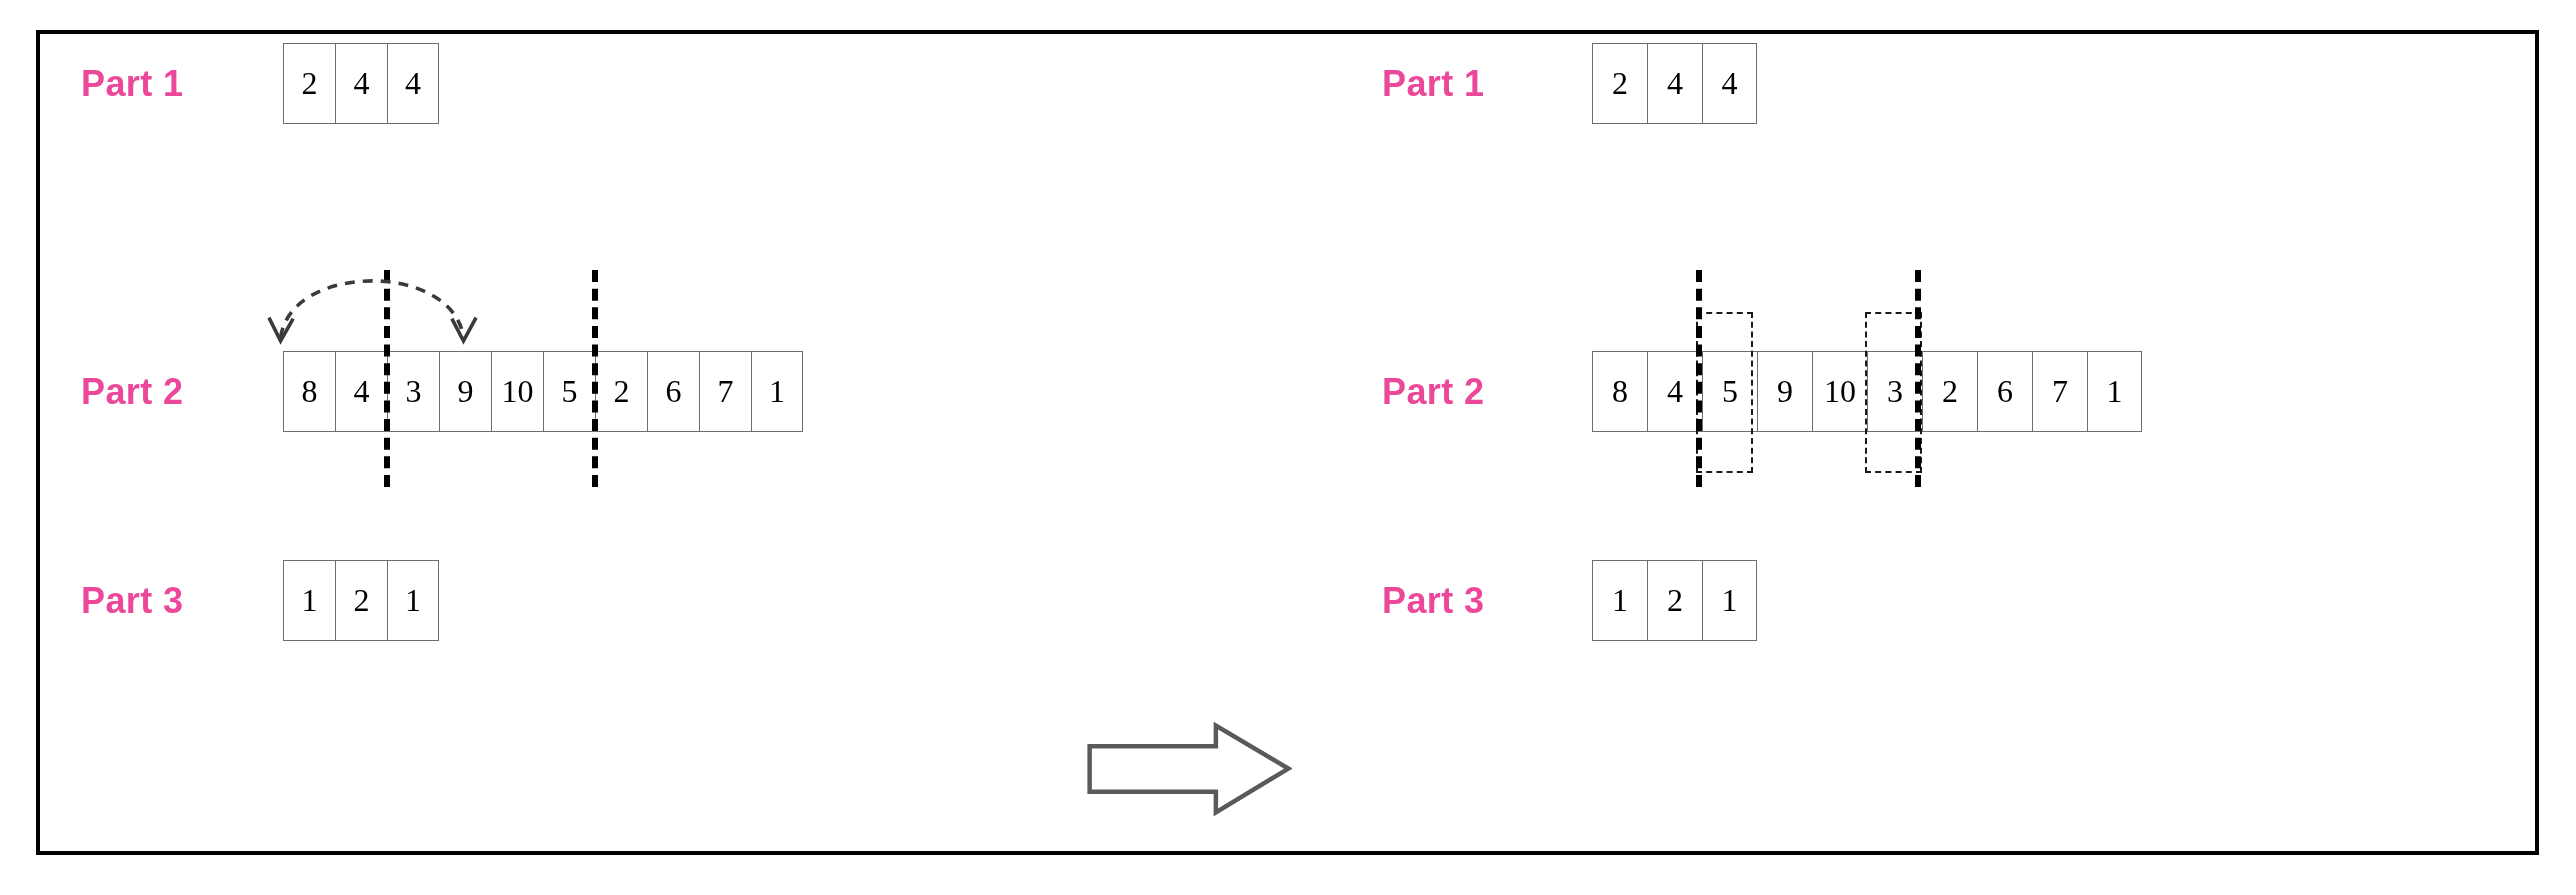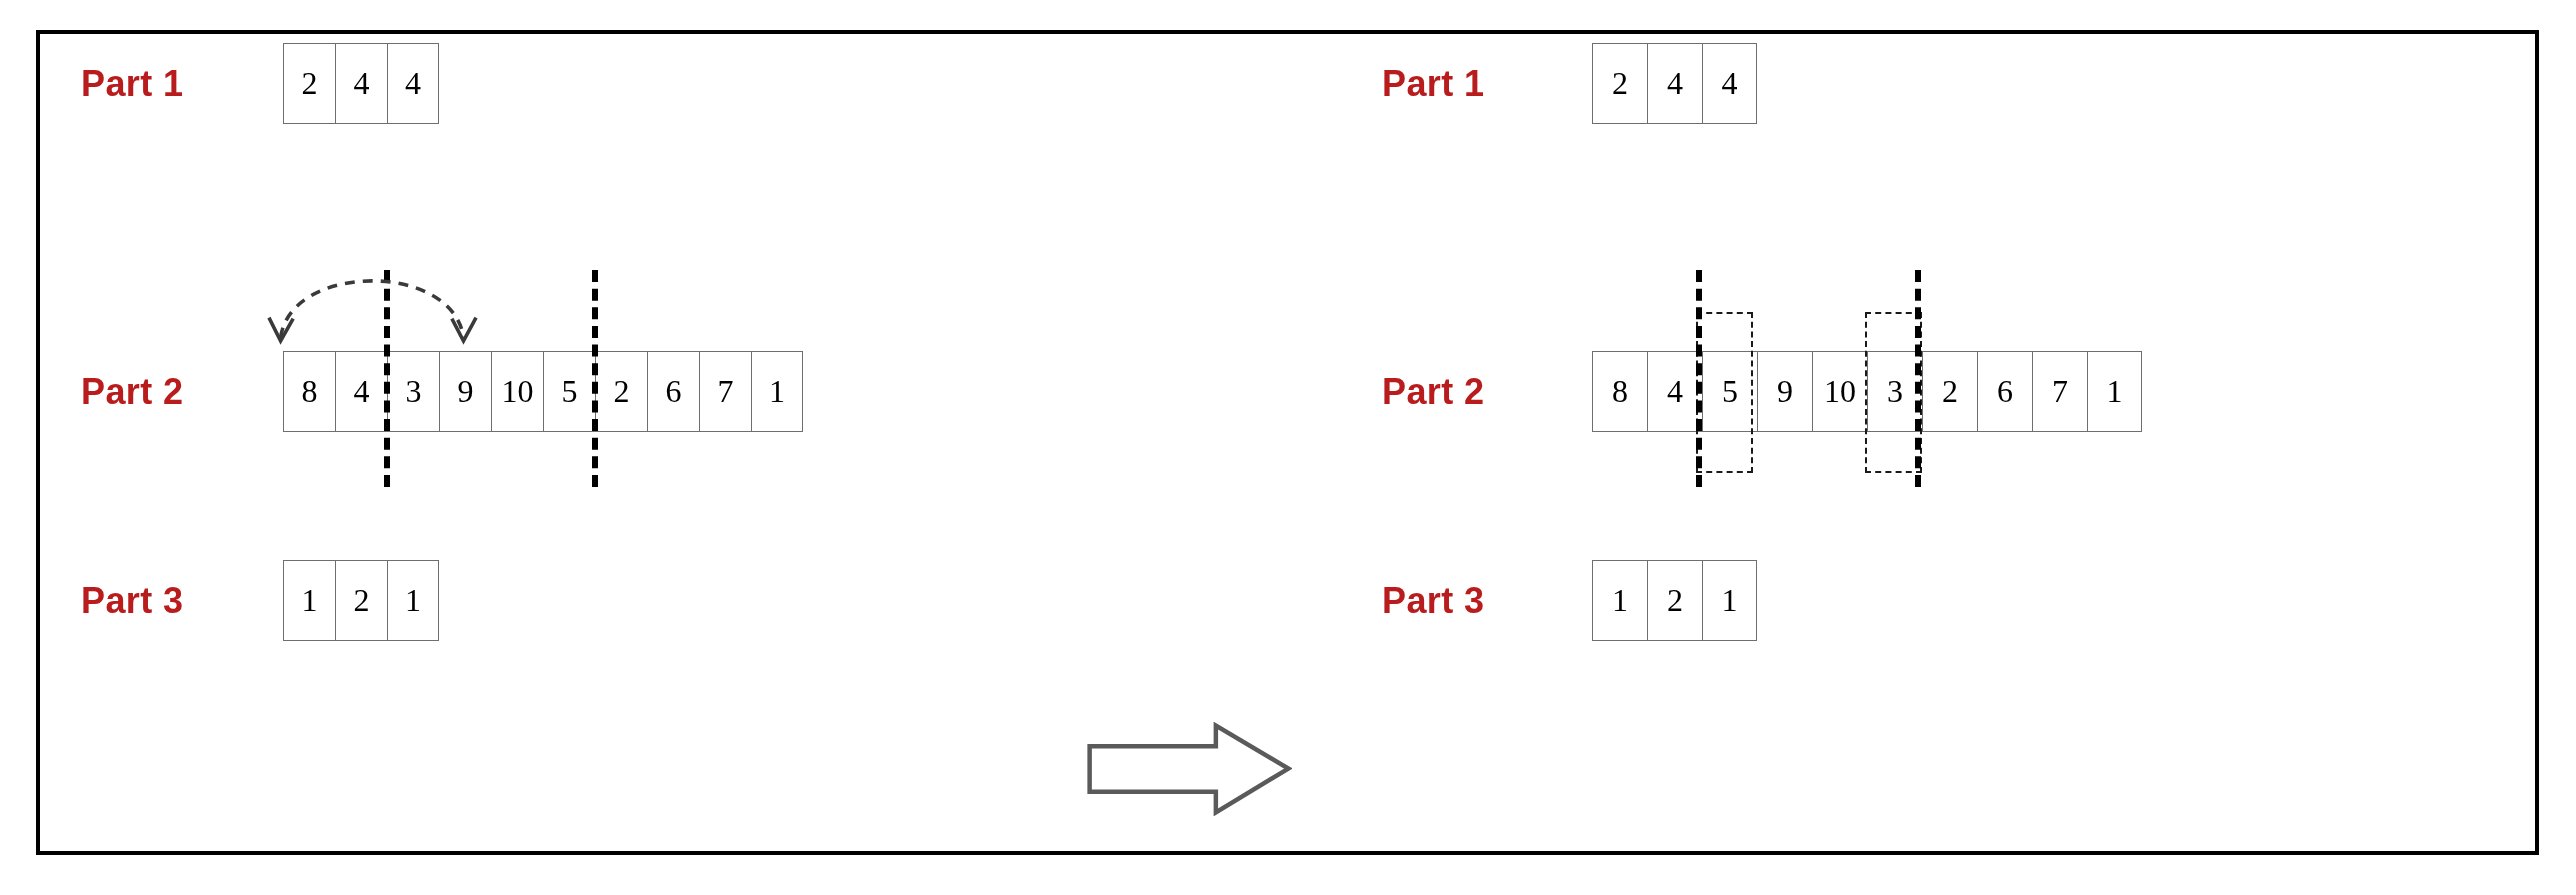--- a/index.html
+++ b/index.html
@@ -40,21 +40,21 @@
     position: absolute;
     height: 82px;
   }
   .row-label {
     position: absolute;
     left: 0;
     top: 50%;
     transform: translateY(-50%);
     font-size: 36px;
     font-weight: bold;
-    color: #b91c1c;
+    color: #ec4899;
     white-space: nowrap;
     letter-spacing: 0.4px;
   }
   .cells {
     position: absolute;
     top: 0;
     display: flex;
     height: 81px;
   }
   .cell {

